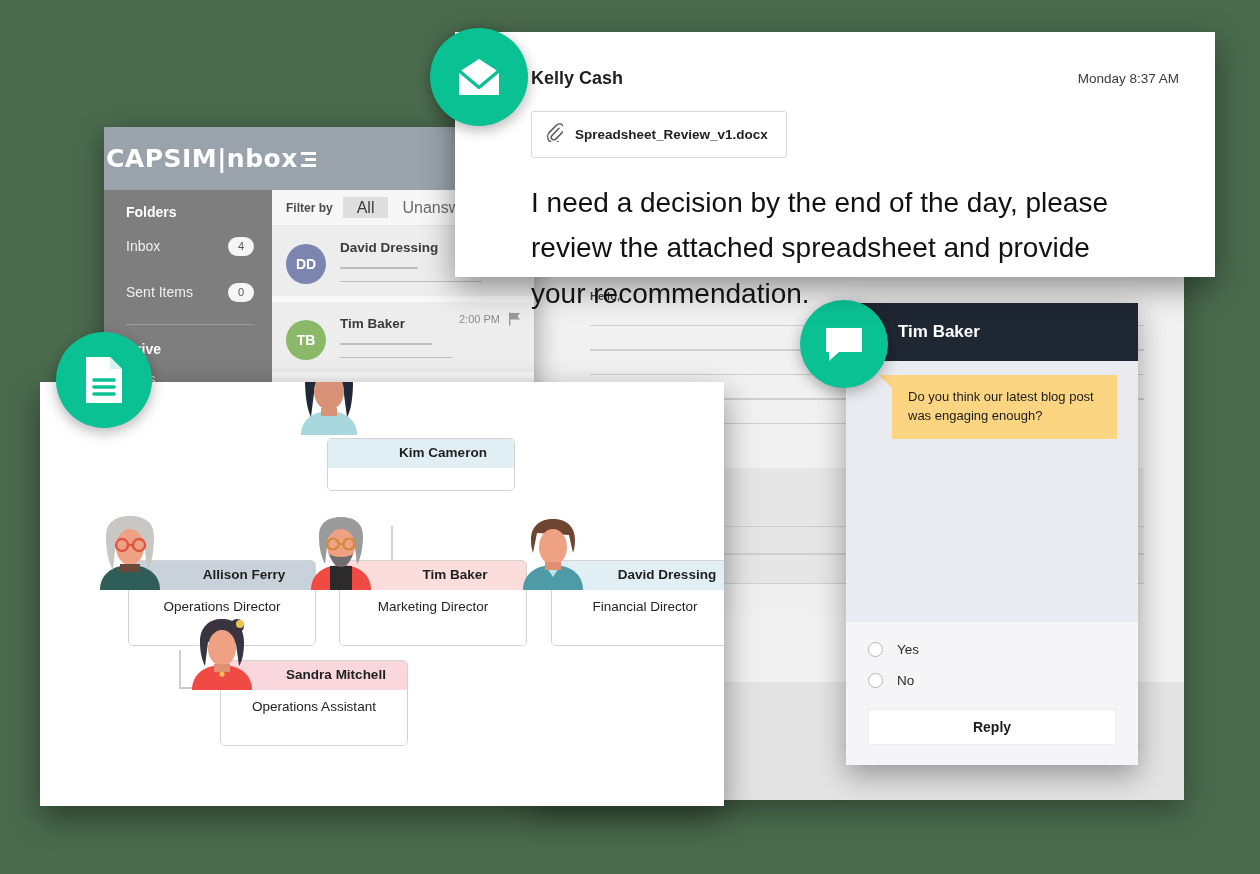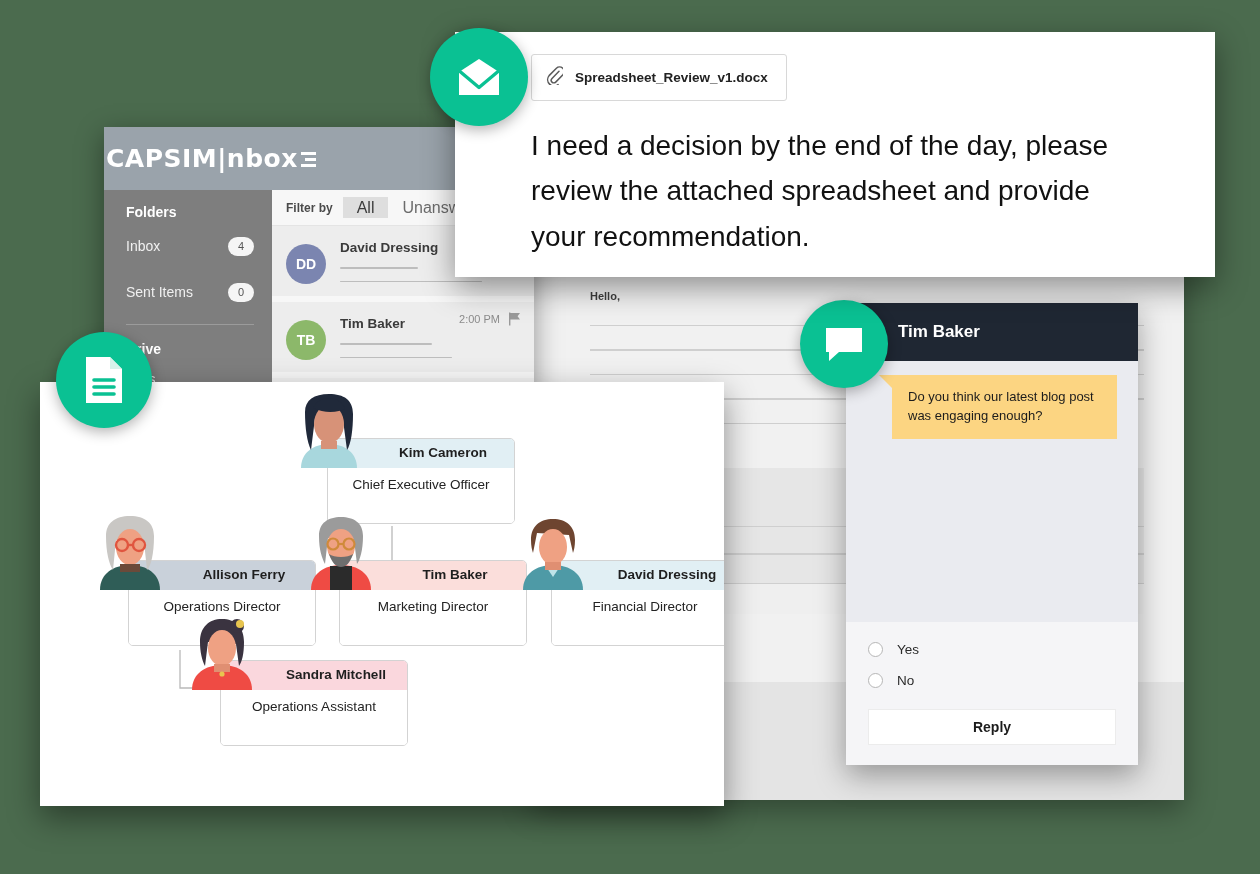--- a/index.html
+++ b/index.html
@@ -330,21 +330,20 @@
           <path d="M352 144 L352 196"></path>
           <path d="M262 206 L352 206"></path>
           <path d="M442 206 L472 206"></path>
           <path d="M140 268 L140 306 L180 306"></path>
         </g>
       </svg>
 
       <div class="node" style="left:287px; top:56px;">
         <div class="node-card">
           <div class="node-name" style="background:#e1eff4">Kim Cameron</div>
-          <div class="node-role">Chief Executive Officer</div>
           <div class="node-spacer"></div>
         </div>
         <svg class="node-avatar" viewBox="0 0 76 76">
           <path d="M10 76c0-15 12-24 28-24s28 9 28 24z" fill="#a8d7dd"></path>
           <path d="M14 20c0-12 9-18 24-18s24 6 24 20c0 16-2 30-6 36l-4-30-28-2-4 32c-4-8-6-22-6-38z" fill="#20293a"></path>
           <ellipse cx="38" cy="32" rx="15" ry="19" fill="#d79278"></ellipse>
           <path d="M22 16c4-7 10-10 16-10s13 3 16 11c-6 3-20 5-32-1z" fill="#20293a"></path>
           <path d="M30 49h16v8H30z" fill="#d79278"></path>
         </svg>
       </div>
@@ -417,20 +416,24 @@
           <ellipse cx="38" cy="34" rx="14" ry="18" fill="#efa183"></ellipse>
           <path d="M30 50h16v8H30z" fill="#e08f72"></path>
           <circle cx="38" cy="60" r="2.6" fill="#e8c54f"></circle>
         </svg>
       </div>
 
     </div>
   </div>
 
   <div class="email-card">
+    <div class="email-head">
+      <span class="email-sender">Kelly Cash</span>
+      <span class="email-time">Monday 8:37 AM</span>
+    </div>
     <div class="attach-chip">
       <span>
         <svg width="17" height="19" viewBox="0 0 17 19" fill="none" stroke="#5a5a5a" stroke-width="1.5" stroke-linecap="round">
           <path d="M13 5.2L6 12.4a2.6 2.6 0 003.7 3.7l7.2-7.4a4.6 4.6 0 00-6.5-6.5L3.1 9.6a6.4 6.4 0 009 9"></path>
         </svg>
       </span>
       <span class="attach-name">Spreadsheet_Review_v1.docx</span>
     </div>
     <div class="email-body">I need a decision by the end of the day, please review the attached spreadsheet and provide your recommendation.</div>
   </div>

